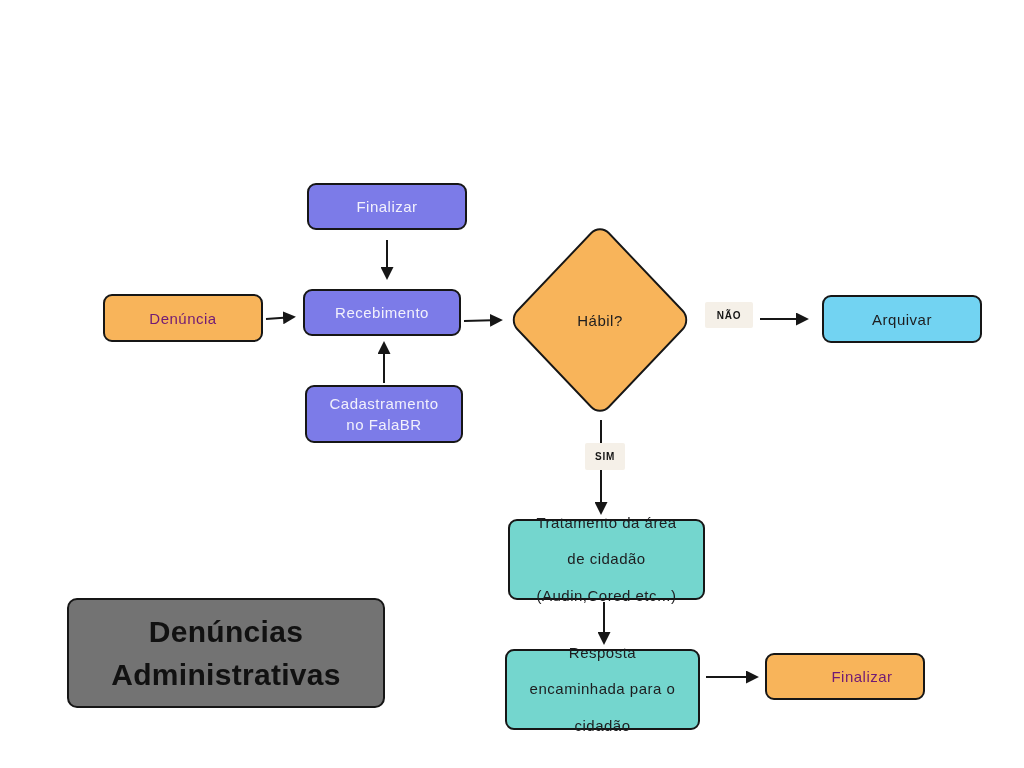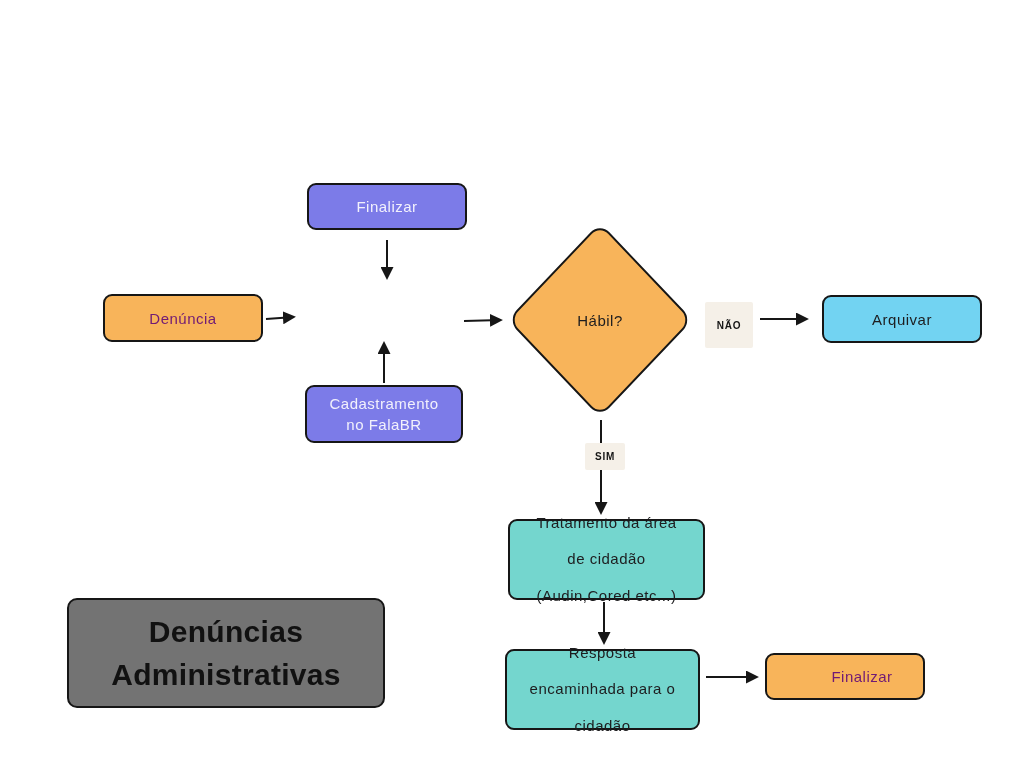--- a/index.html
+++ b/index.html
@@ -118,32 +118,35 @@
   </svg>
 
   <div class="node purple" style="left:307px; top:183px; width:160px; height:47px;">
     <span>Finalizar</span>
   </div>
 
   <div class="node orange" style="left:103px; top:294px; width:160px; height:48px;">
     <span>Denúncia</span>
   </div>
 
+  <div class="node purple" style="left:303px; top:289px; width:158px; height:47px;">
+    <span>Recebimento</span>
+  </div>
 
   <div class="node purple" style="left:305px; top:385px; width:158px; height:58px;">
     <span>Cadastramento</span>
     <span>no FalaBR</span>
   </div>
 
   <div class="diamond-wrap">
     <div class="diamond-shape"></div>
     <div class="diamond-label">Hábil?</div>
   </div>
 
-  <div class="edge-label beige" style="left:705px; top:302px; width:48px; height:46px;">NÃO</div>
+  <div class="edge-label beige" style="left:705px; top:302px; width:48px; height:26px;">NÃO</div>
 
   <div class="node blue" style="left:822px; top:295px; width:160px; height:48px;">
     <span>Arquivar</span>
   </div>
 
   <div class="edge-label beige" style="left:585px; top:443px; width:40px; height:27px;">SIM</div>
 
   <div class="node teal" style="left:508px; top:519px; width:197px; height:81px; line-height:1.35;">
     <span>Tratamento da área</span>
     <span>de cidadão</span>

